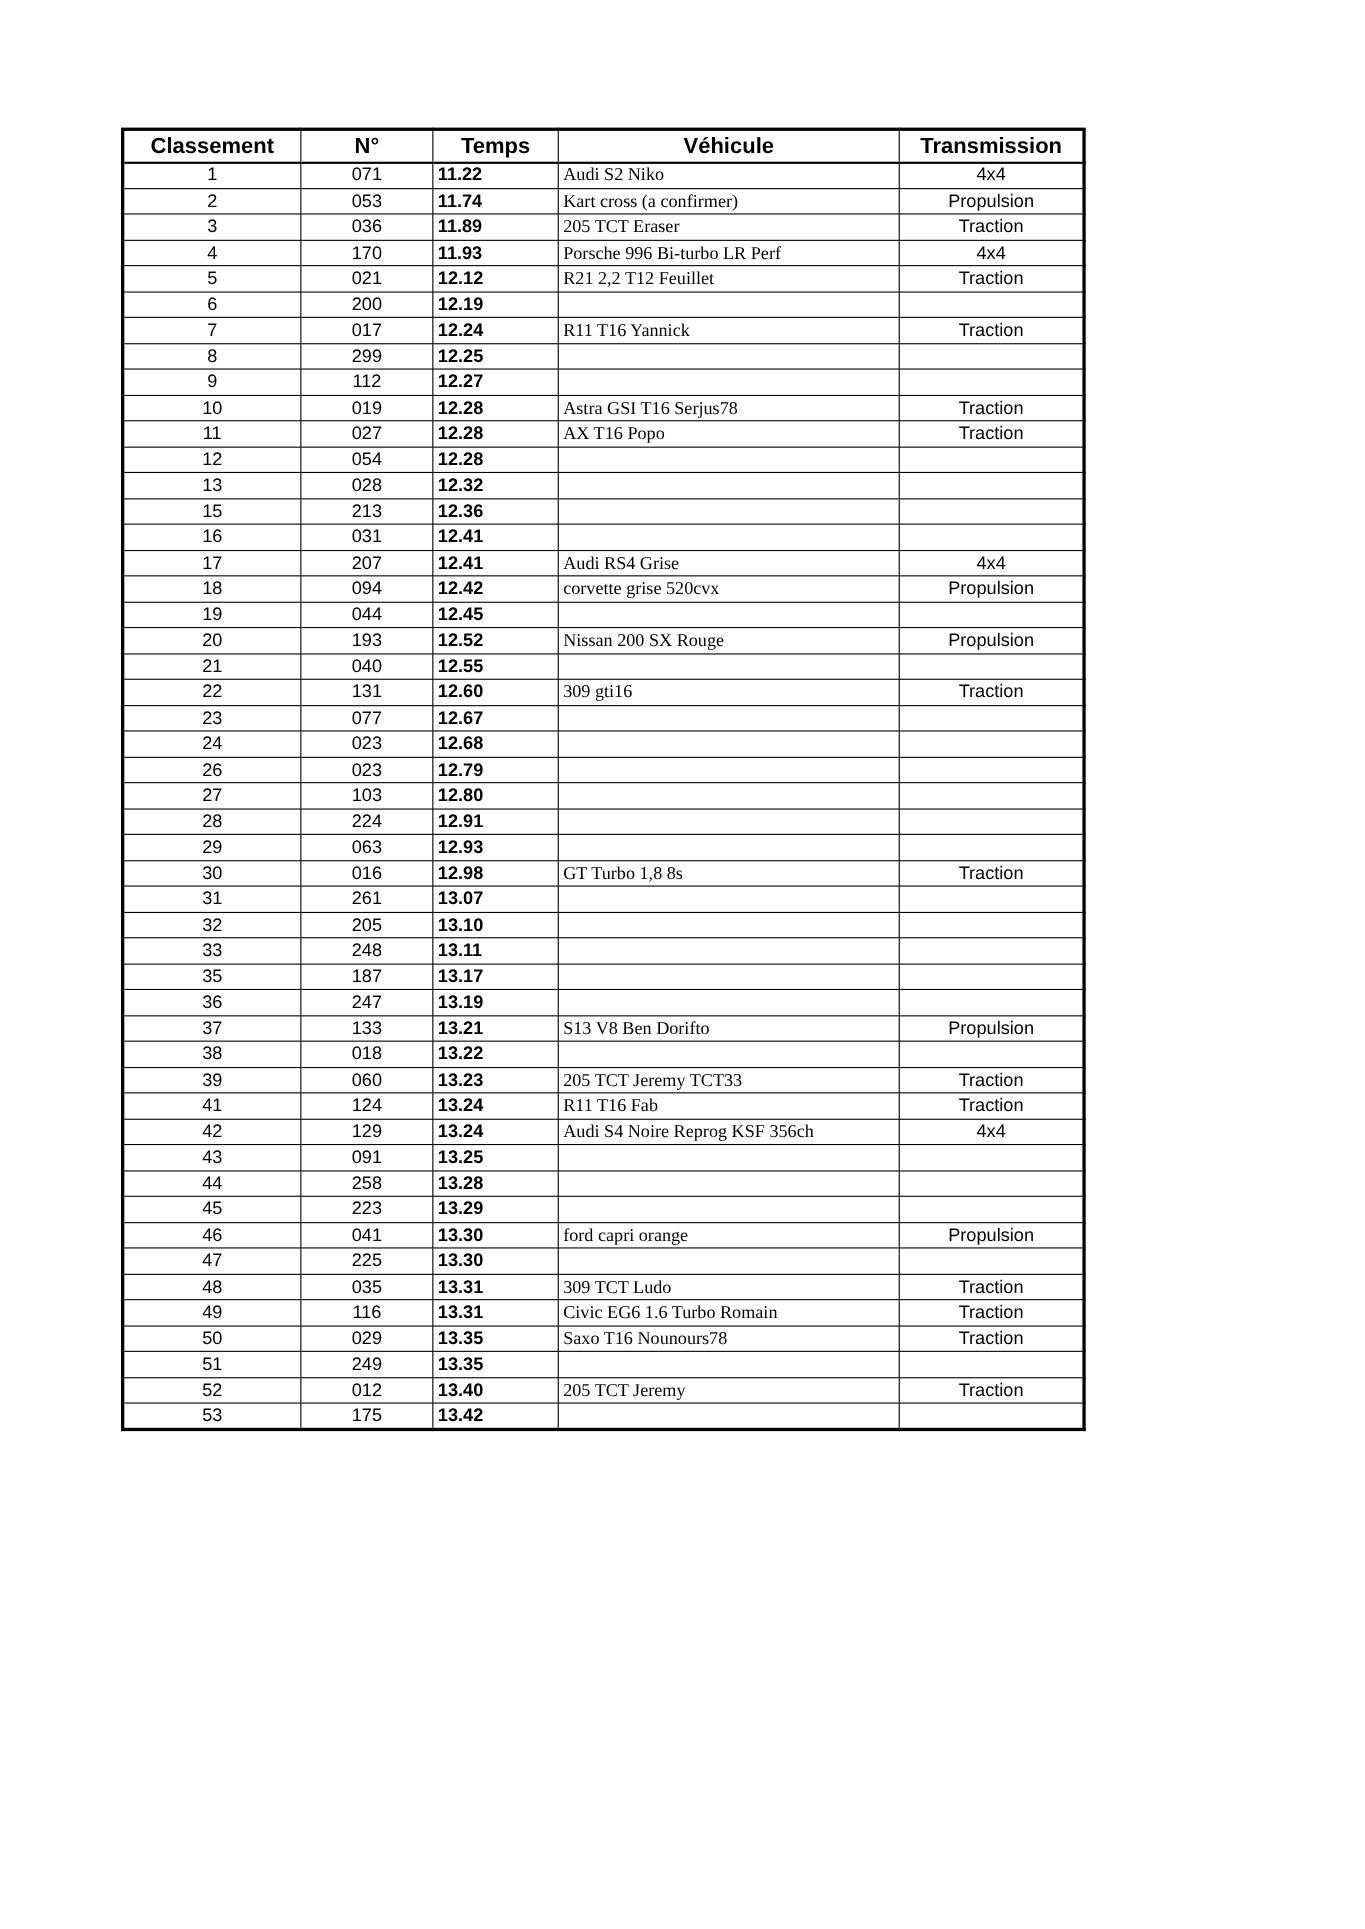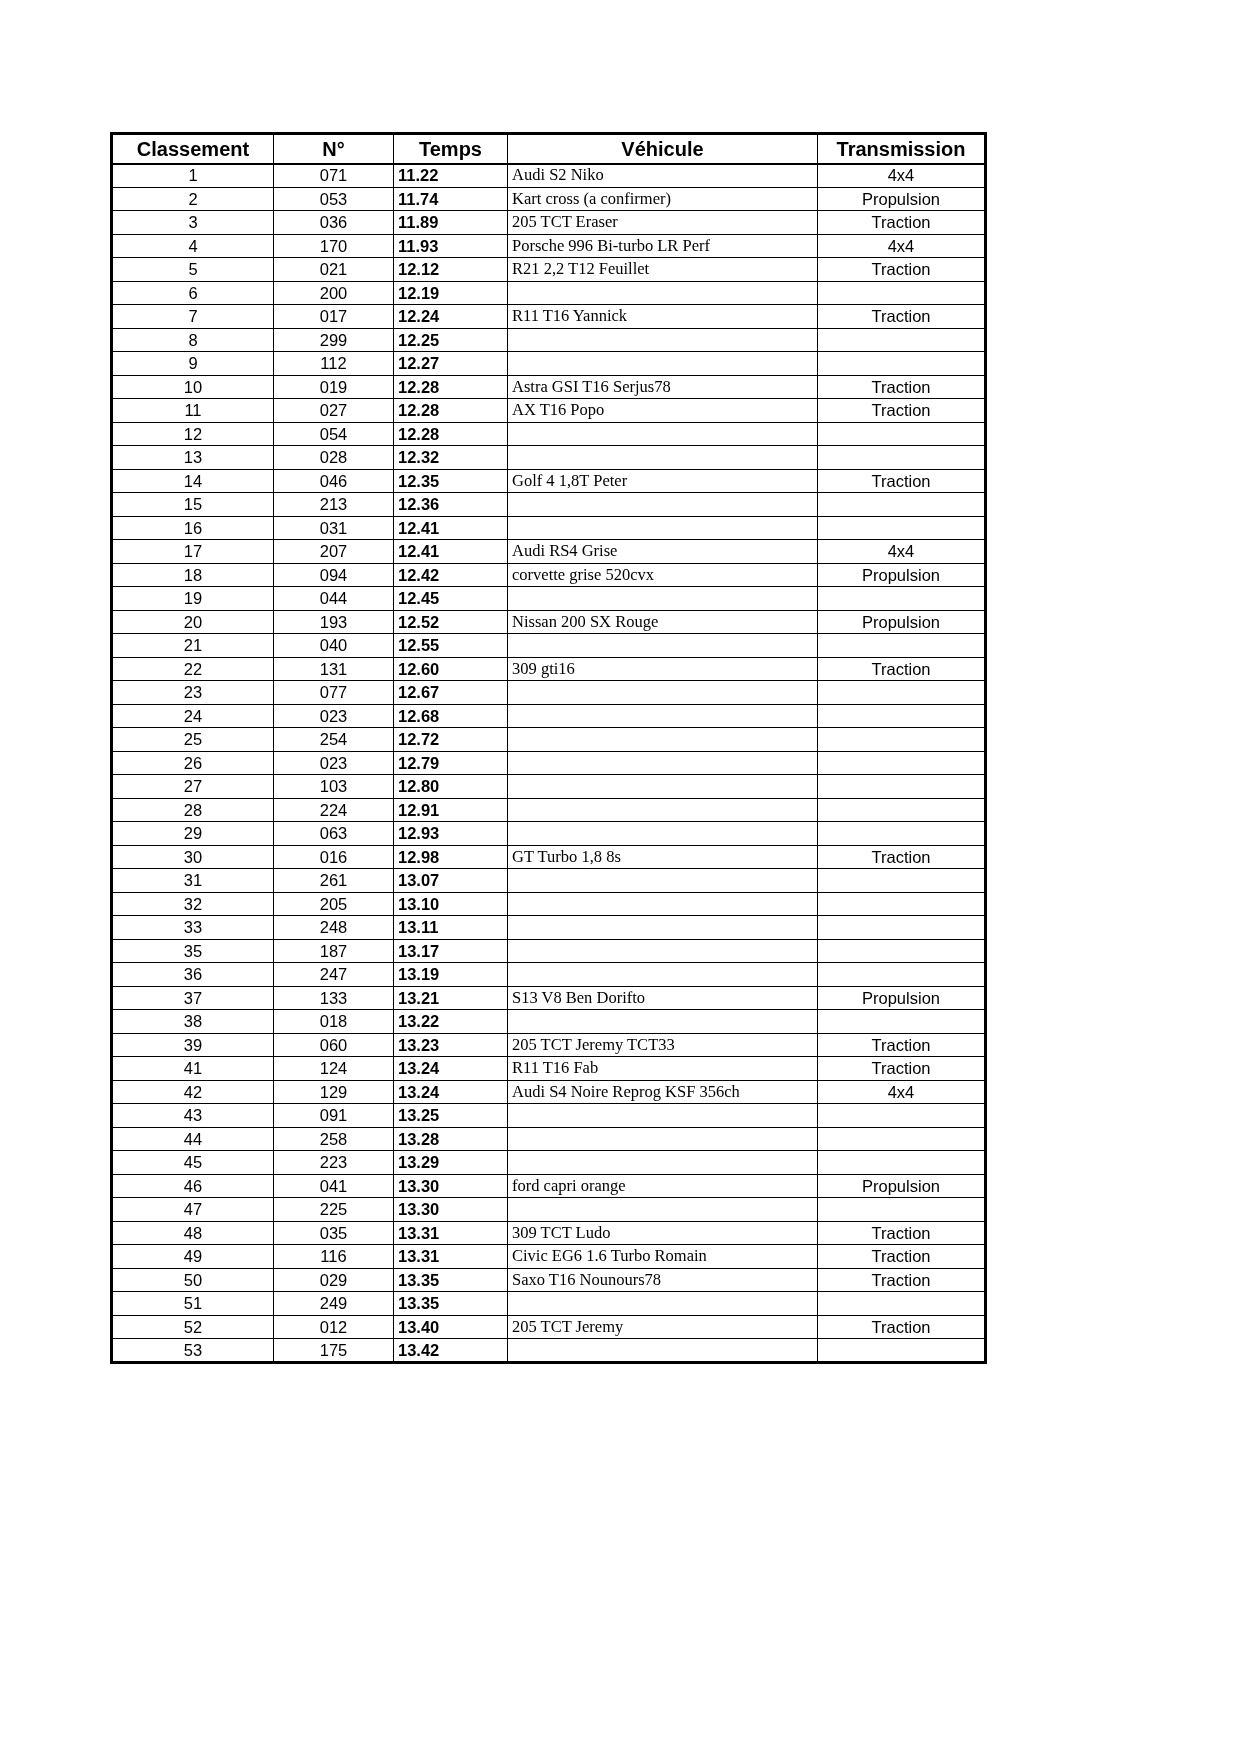--- a/index.html
+++ b/index.html
@@ -18,21 +18,21 @@
   .page {
     position: relative;
     width: 1241px;
     height: 1754px;
     box-sizing: border-box;
   }
 
   .results-wrap {
     position: absolute;
     left: 110px;
-    top: 132px;
+    top: 116px;
     width: 874px;
   }
 
   table.results {
     width: 874px;
     border-collapse: collapse;
     table-layout: fixed;
     border: 3px solid #000000;
   }
 
@@ -183,27 +183,20 @@
             <td class="trans empty"></td>
           </tr>
           <tr>
             <td class="rank">13</td>
             <td class="num">028</td>
             <td class="time">12.32</td>
             <td class="veh empty"></td>
             <td class="trans empty"></td>
           </tr>
           <tr>
-            <td class="rank">14</td>
-            <td class="num">046</td>
-            <td class="time">12.35</td>
-            <td class="veh">Golf 4 1,8T Peter</td>
-            <td class="trans">Traction</td>
-          </tr>
-          <tr>
             <td class="rank">15</td>
             <td class="num">213</td>
             <td class="time">12.36</td>
             <td class="veh empty"></td>
             <td class="trans empty"></td>
           </tr>
           <tr>
             <td class="rank">16</td>
             <td class="num">031</td>
             <td class="time">12.41</td>
@@ -260,27 +253,20 @@
             <td class="trans empty"></td>
           </tr>
           <tr>
             <td class="rank">24</td>
             <td class="num">023</td>
             <td class="time">12.68</td>
             <td class="veh empty"></td>
             <td class="trans empty"></td>
           </tr>
           <tr>
-            <td class="rank">25</td>
-            <td class="num">254</td>
-            <td class="time">12.72</td>
-            <td class="veh empty"></td>
-            <td class="trans empty"></td>
-          </tr>
-          <tr>
             <td class="rank">26</td>
             <td class="num">023</td>
             <td class="time">12.79</td>
             <td class="veh empty"></td>
             <td class="trans empty"></td>
           </tr>
           <tr>
             <td class="rank">27</td>
             <td class="num">103</td>
             <td class="time">12.80</td>

